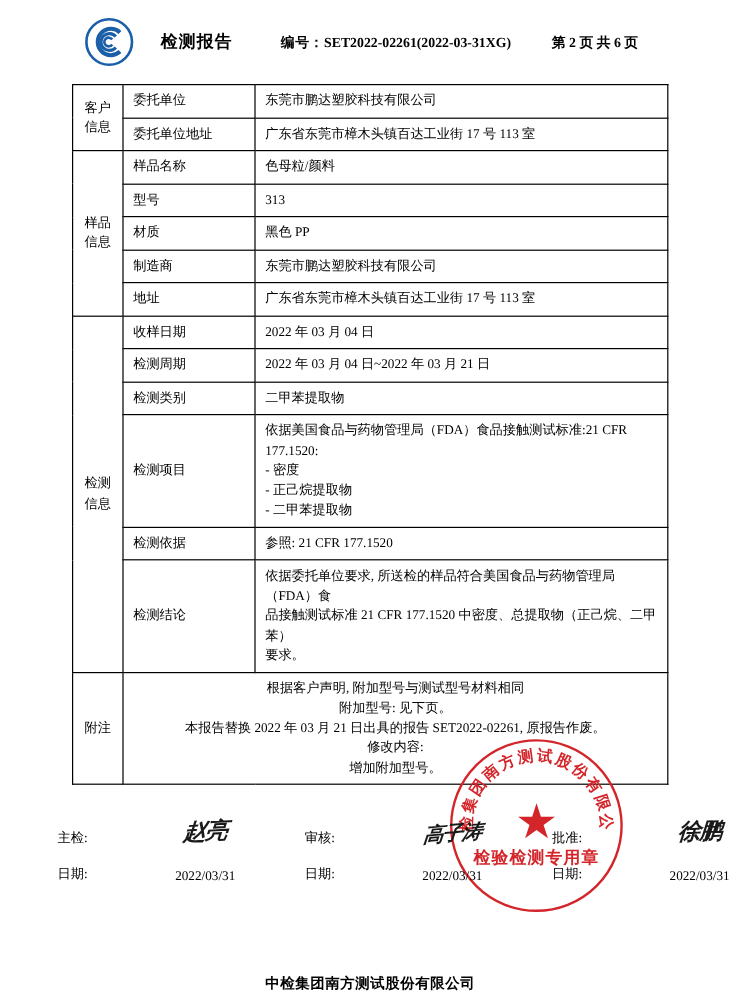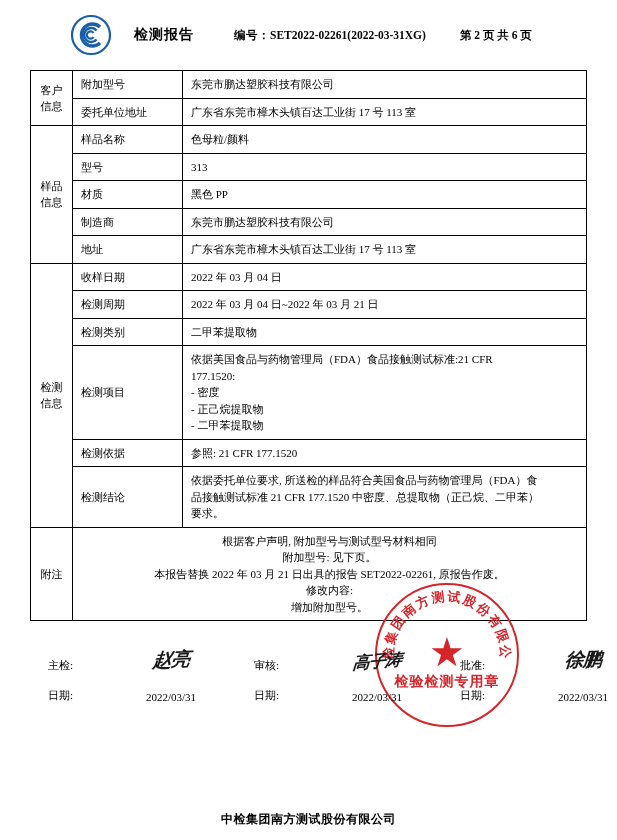--- a/index.html
+++ b/index.html
@@ -55,21 +55,21 @@
   .hdr-page {
     font-size: 11.5px;
     font-weight: bold;
     margin-left: 34px;
     white-space: nowrap;
   }
 
   
   table.main {
     border-collapse: collapse;
-    width: 557px;
+    width: 497px;
     margin: 4px auto 0 auto;
     table-layout: fixed;
   }
   table.main td {
     border: 1px solid #000;
     padding: 5px 8px;
     vertical-align: middle;
     font-size: 11px;
     line-height: 1.5;
   }
@@ -241,21 +241,21 @@
       <col style="width:110px">
       <col>
     </colgroup>
     <tbody>
 
       <tr>
         <td class="sec" rowspan="2">
           <span>客户</span>
           <span>信息</span>
         </td>
-        <td class="lab">附加型号</td>
+        <td class="lab">委托单位</td>
         <td class="val">东莞市鹏达塑胶科技有限公司</td>
       </tr>
       <tr>
         <td class="lab">委托单位地址</td>
         <td class="val">广东省东莞市樟木头镇百达工业街 17 号 113 室</td>
       </tr>
 
       <tr>
         <td class="sec" rowspan="5">
           <span>样品</span>

